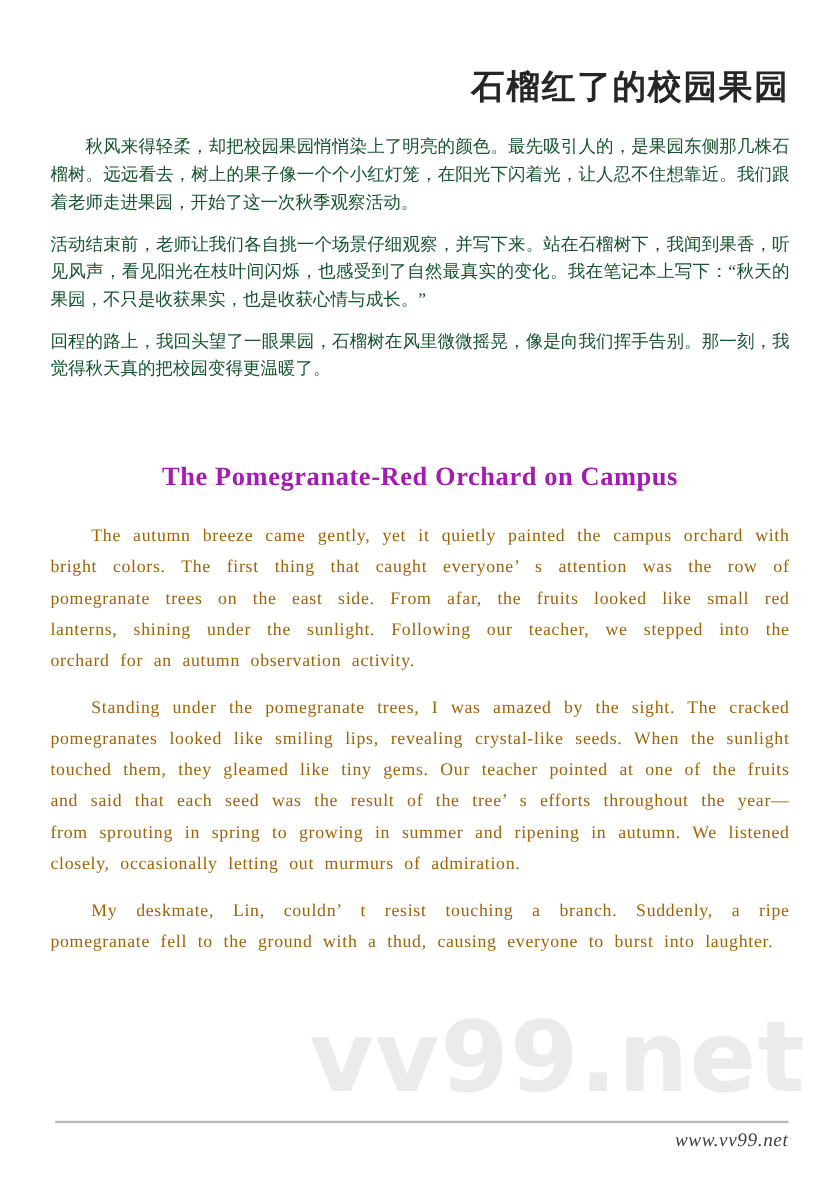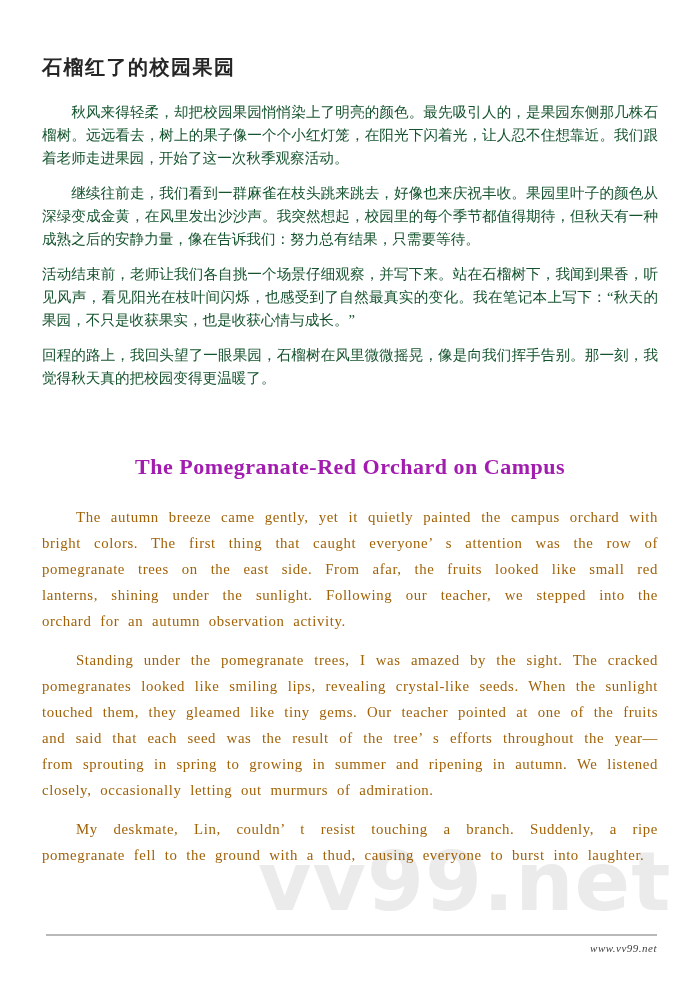--- a/index.html
+++ b/index.html
@@ -27,22 +27,22 @@
   }
   .content {
     position: relative;
     z-index: 1;
     padding: 0 42px;
   }
   .zh-title {
     margin: 0;
     padding-top: 54px;
     padding-bottom: 20px;
-    text-align: left;
-    font-size: 20px;
+    text-align: right;
+    font-size: 28px;
     font-weight: bold;
     letter-spacing: 1.5px;
     color: #262626;
   }
   p.zh {
     margin: 0 0 12px 0;
     font-size: 14.6px;
     line-height: 23px;
     text-align: justify;
     color: #14532d;
@@ -76,38 +76,37 @@
     z-index: 2;
   }
   .footer-line {
     border-top: 2px solid #b9b9b9;
     height: 0;
   }
   .footer-site {
     margin-top: 6px;
     text-align: right;
     font-style: italic;
-    font-size: 11px;
+    font-size: 16px;
     letter-spacing: 0.5px;
     color: #3f3f3f;
   }
 </style>
 </head>
 <body>
 
 <div class="page">
 
   <div class="watermark">vv99.net</div>
 
   <div class="content">
 
     <h1 class="zh-title">石榴红了的校园果园</h1>
 
     <p class="zh indent">秋风来得轻柔，却把校园果园悄悄染上了明亮的颜色。最先吸引人的，是果园东侧那几株石榴树。远远看去，树上的果子像一个个小红灯笼，在阳光下闪着光，让人忍不住想靠近。我们跟着老师走进果园，开始了这一次秋季观察活动。</p>
-    <p class="zh indent">继续往前走，我们看到一群麻雀在枝头跳来跳去，好像也来庆祝丰收。果园里叶子的颜色从深绿变成金黄，在风里发出沙沙声。我突然想起，校园里的每个季节都值得期待，但秋天有一种成熟之后的安静力量，像在告诉我们：努力总有结果，只需要等待。</p>
     <p class="zh">活动结束前，老师让我们各自挑一个场景仔细观察，并写下来。站在石榴树下，我闻到果香，听见风声，看见阳光在枝叶间闪烁，也感受到了自然最真实的变化。我在笔记本上写下：“秋天的果园，不只是收获果实，也是收获心情与成长。”</p>
     <p class="zh">回程的路上，我回头望了一眼果园，石榴树在风里微微摇晃，像是向我们挥手告别。那一刻，我觉得秋天真的把校园变得更温暖了。</p>
 
     <h2 class="en-title">The Pomegranate-Red Orchard on Campus</h2>
 
     <p class="en">The autumn breeze came gently, yet it quietly painted the campus orchard with bright colors. The first thing that caught everyone’ s attention was the row of pomegranate trees on the east side. From afar, the fruits looked like small red lanterns, shining under the sunlight. Following our teacher, we stepped into the orchard for an autumn observation activity.</p>
     <p class="en">Standing under the pomegranate trees, I was amazed by the sight. The cracked pomegranates looked like smiling lips, revealing crystal-like seeds. When the sunlight touched them, they gleamed like tiny gems. Our teacher pointed at one of the fruits and said that each seed was the result of the tree’ s efforts throughout the year—from sprouting in spring to growing in summer and ripening in autumn. We listened closely, occasionally letting out murmurs of admiration.</p>
     <p class="en">My deskmate, Lin, couldn’ t resist touching a branch. Suddenly, a ripe pomegranate fell to the ground with a thud, causing everyone to burst into laughter.</p>
 
   </div>

